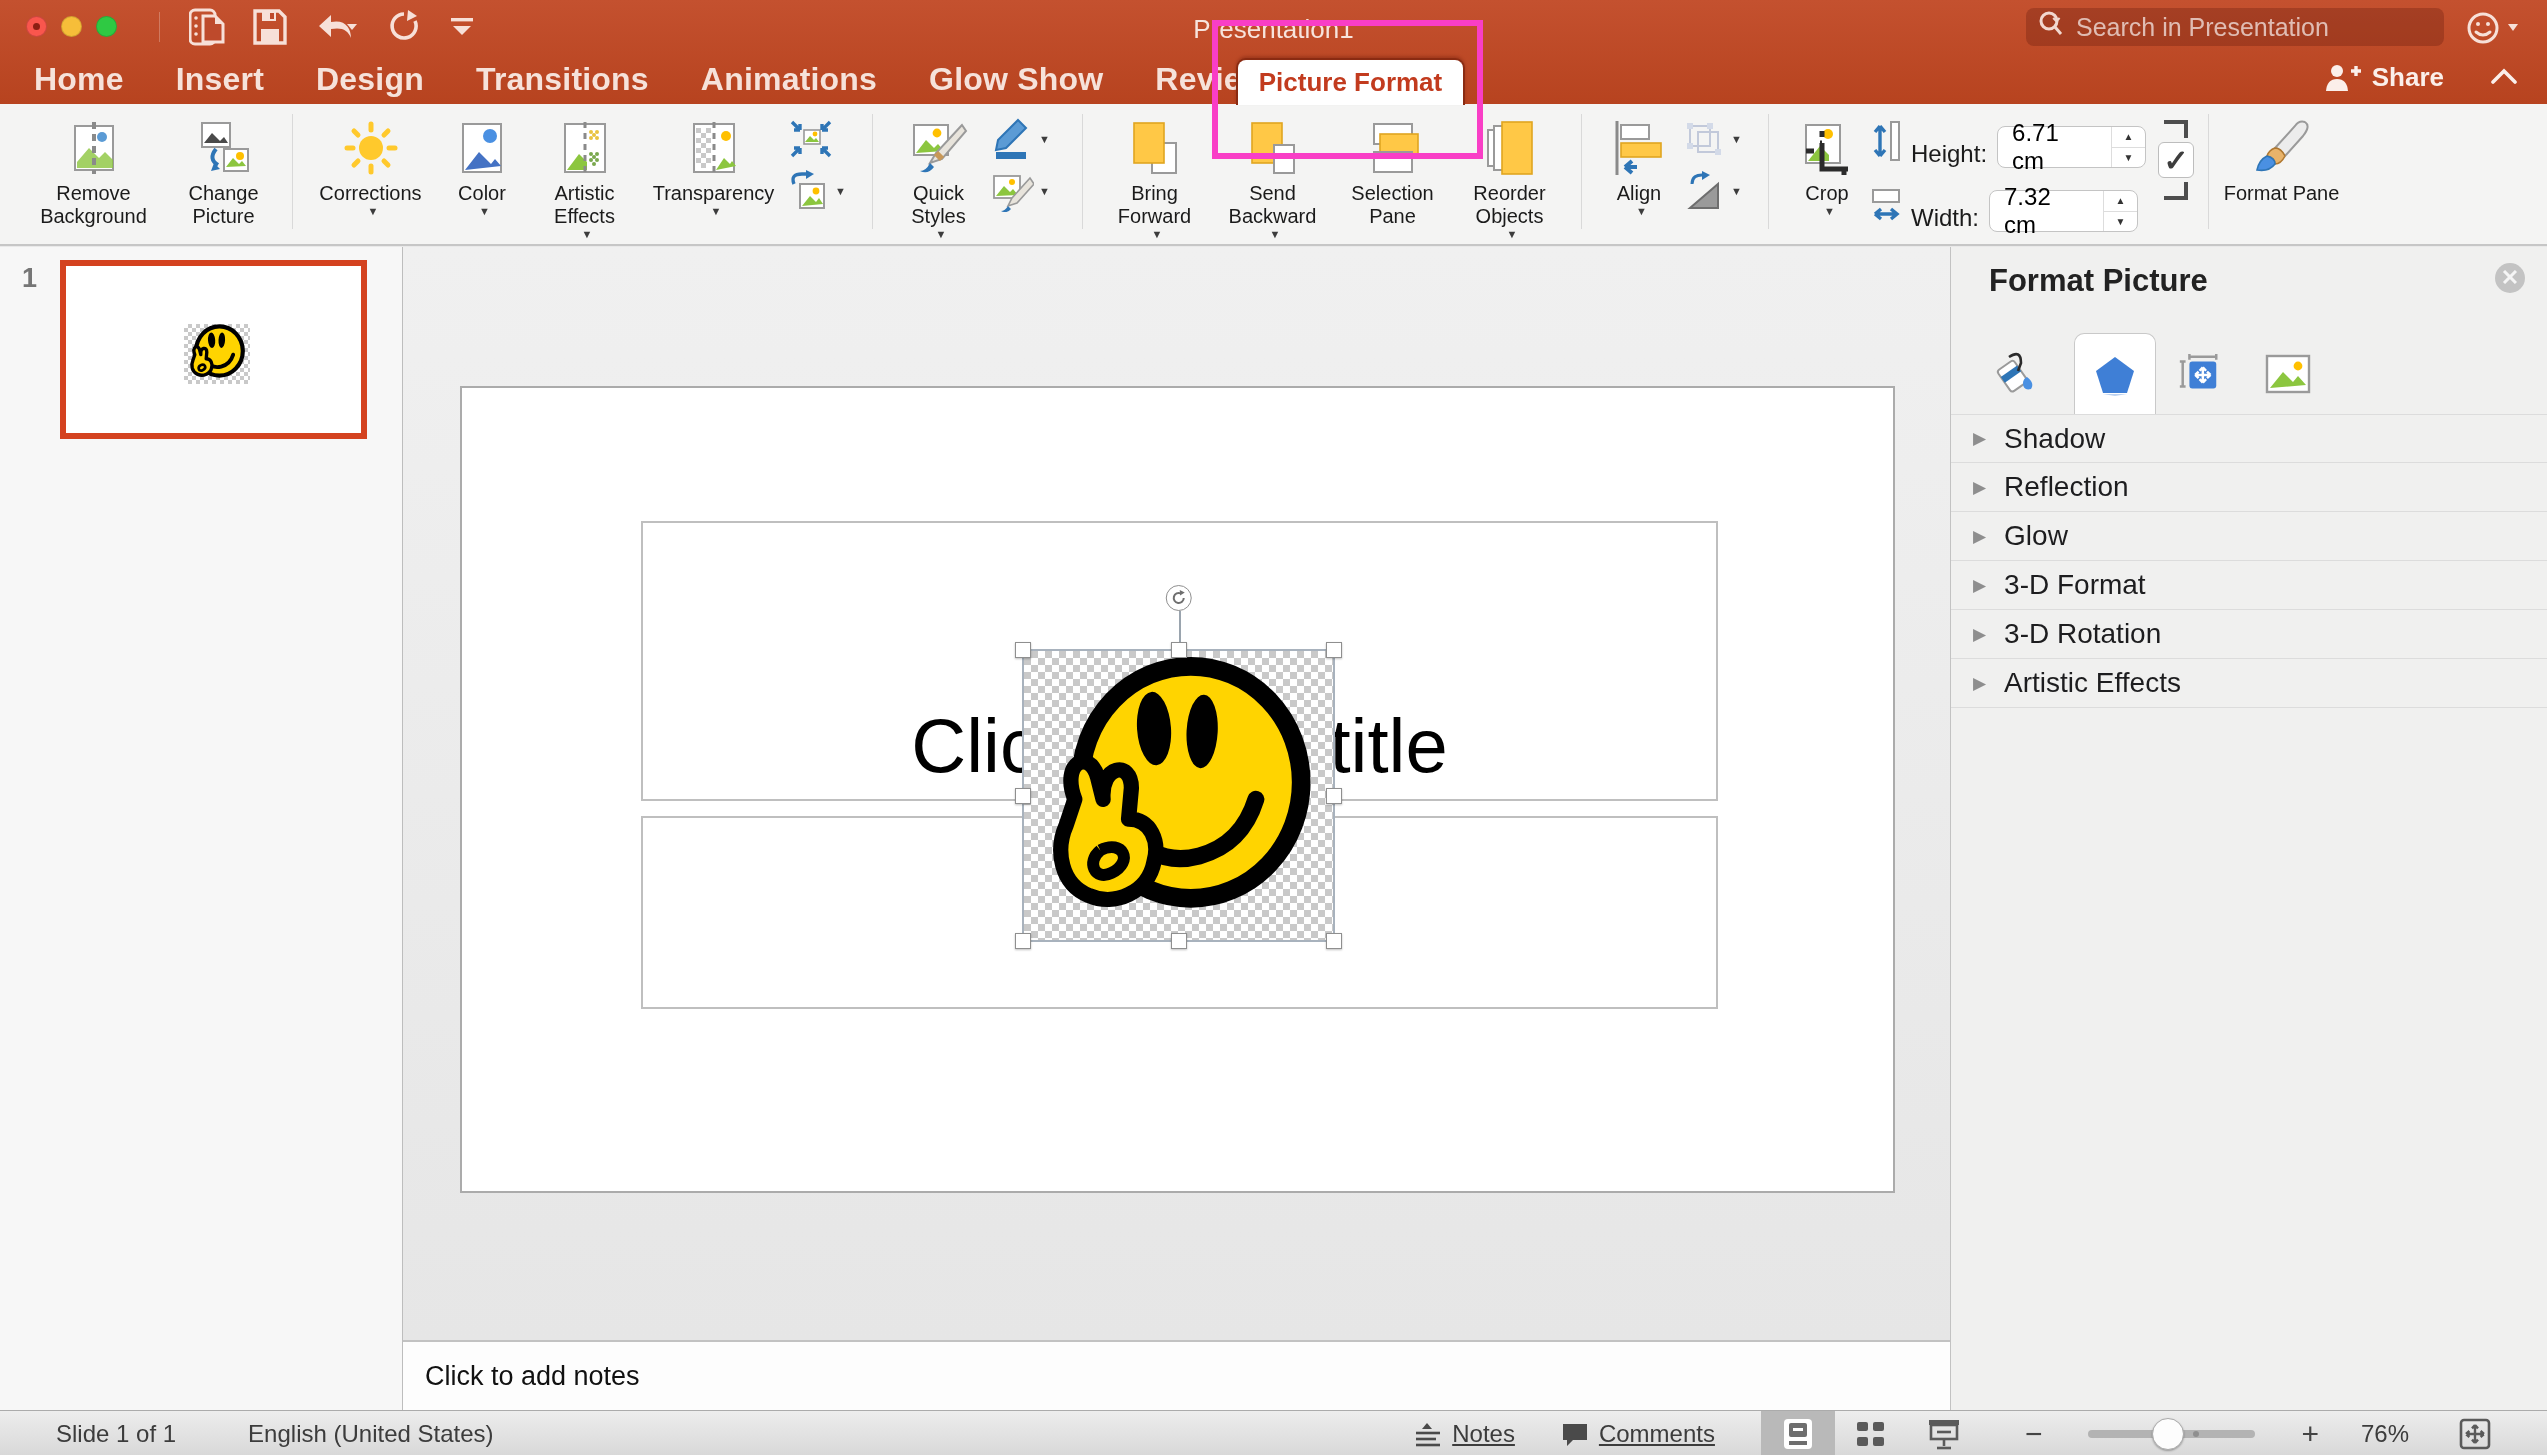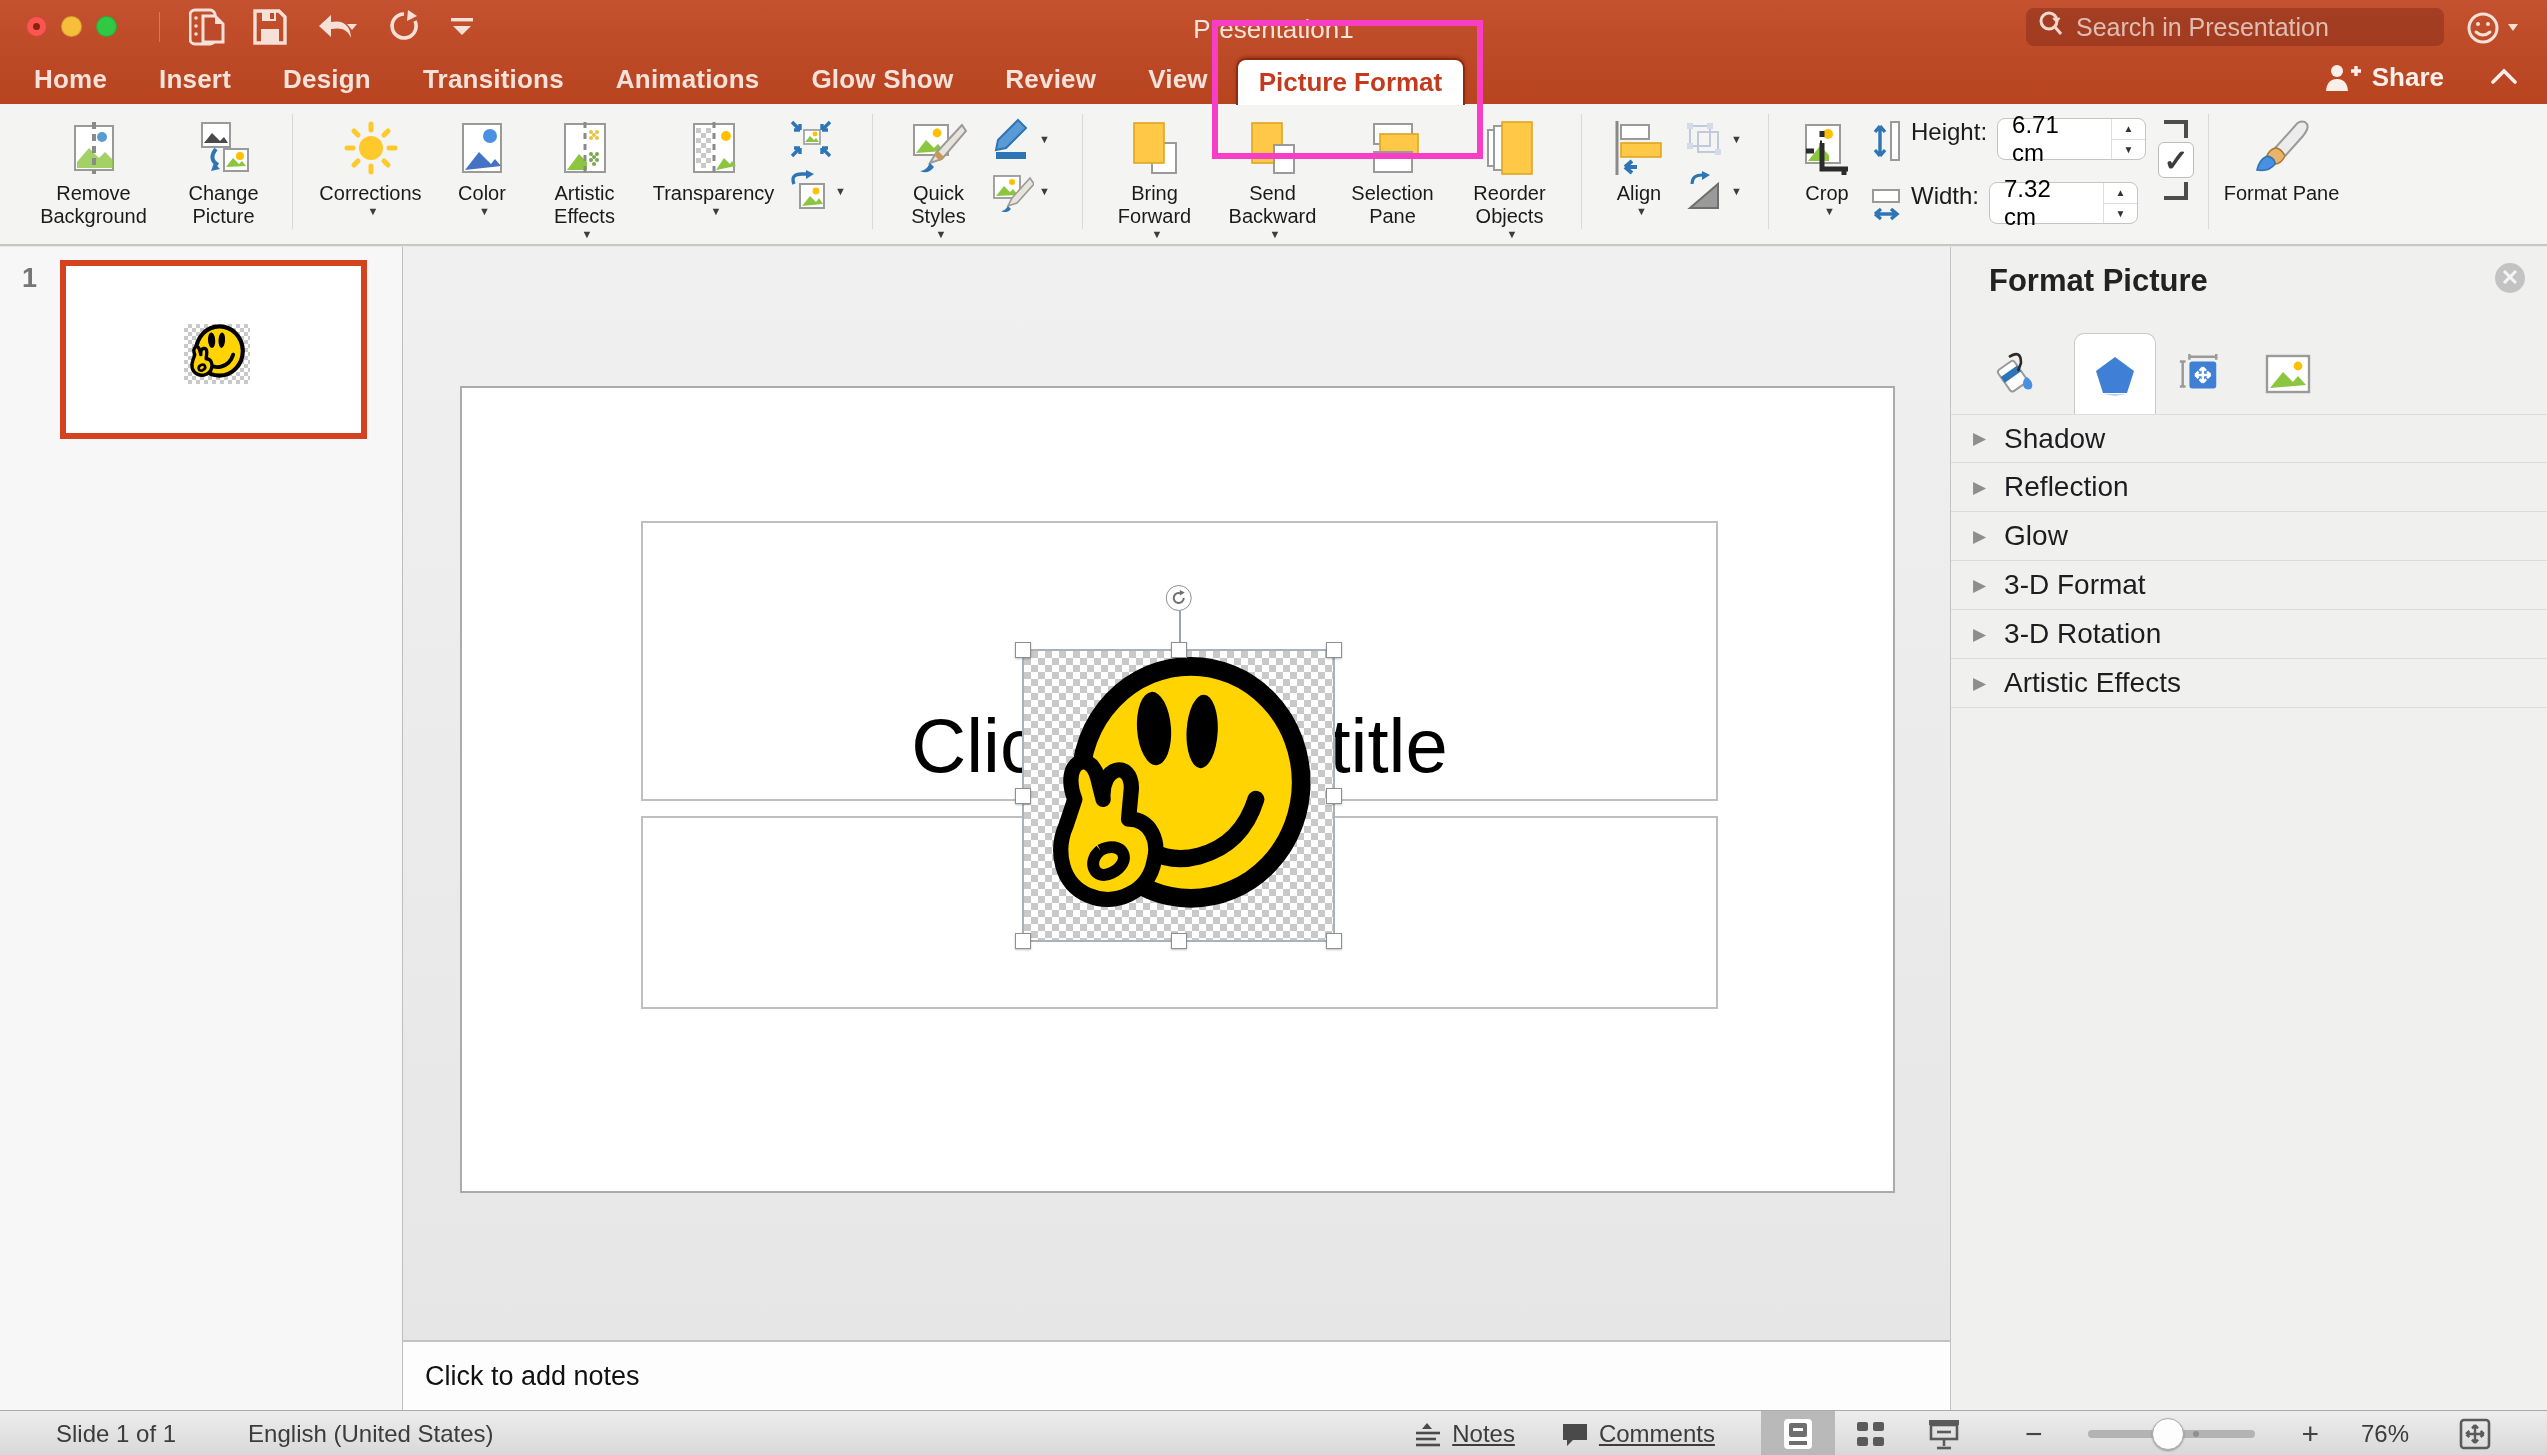--- a/index.html
+++ b/index.html
@@ -22,21 +22,21 @@
   .qat svg { display:block; }
   .doc-title { position:absolute; left:0; right:0; top:14px; text-align:center;
                color:#F7E4DD; font-size:26px; }
   .searchbox { position:absolute; right:103px; top:8px; width:418px; height:38px;
                background:rgba(60,6,0,.22); border-radius:8px; display:flex; align-items:center;
                padding:0 12px; color:rgba(255,255,255,.66); font-size:25px; gap:8px; }
   .account { position:absolute; right:28px; top:10px; display:flex; align-items:center; gap:6px; }
 
   .menurow { position:relative; height:51px; }
   .tabs { position:absolute; left:34px; top:0; display:flex; gap:52px; height:51px; align-items:center; }
-  .mtab { color:#F6E2DA; font-size:26px; font-weight:600; letter-spacing:0.2px; cursor:default; }
+  .mtab { color:#F6E2DA; font-size:32px; font-weight:600; letter-spacing:0.2px; cursor:default; }
   .ctxtab { position:absolute; left:1236px; top:4px; width:229px; height:47px; background:#FFFFFF;
             border:2px solid #8A2B12; border-bottom:none; border-radius:10px 10px 0 0;
             display:flex; align-items:center; justify-content:center;
             color:#C23B1E; font-size:26px; font-weight:700; box-shadow:0 -2px 3px rgba(80,10,0,.25); }
   .share { position:absolute; right:103px; top:8px; display:flex; align-items:center; gap:10px;
            color:#FBEFEA; font-size:26px; font-weight:600; }
   .collapse { position:absolute; right:30px; top:14px; }
 
   
   .annotation { position:absolute; left:1212px; top:20px; width:271px; height:139px;
@@ -50,21 +50,21 @@
   .ric { height:68px; display:flex; align-items:center; justify-content:center; }
   .rlabel { font-size:20px; line-height:23px; color:#1b1b1b; text-align:center; white-space:pre-line; }
   .vdiv { width:1px; height:115px; background:#D9D9D9; margin:6px 14px 0; align-self:flex-start; }
   .dd::after { content:"▼"; font-size:11px; color:#3c3c3c; margin-left:5px; }
   .stack { display:flex; flex-direction:column; gap:10px; padding-top:10px; }
   .stack .srow { display:flex; align-items:center; }
 
   
   .sizegrp { display:flex; padding-top:10px; }
   .sizecol { display:flex; flex-direction:column; gap:14px; }
-  .sizerow { display:flex; align-items:flex-start; gap:10px; }
+  .sizerow { display:flex; align-items:flex-end; gap:10px; }
   .sizelabel { font-size:24px; color:#1b1b1b; }
   .field { width:149px; height:42px; background:#fff; border:1px solid #C4C4C4; border-radius:8px;
            display:flex; align-items:center;gap:45px; }
   .fval { flex:1; font-size:24px; color:#000; padding-left:14px; }
   .steppers { width:34px; height:100%; border-left:1px solid #DDD; display:flex; flex-direction:column; }
   .steppers div { flex:1; display:flex; align-items:center; justify-content:center; font-size:10px; color:#333; }
   .lockcol { display:flex; flex-direction:column; align-items:center; margin-left:12px; gap:4px; padding-top:2px; }
   .corner-tr { width:24px; height:18px; border-top:4px solid #4d4d4d; border-right:4px solid #4d4d4d; }
   .corner-br { width:24px; height:18px; border-bottom:4px solid #4d4d4d; border-right:4px solid #4d4d4d; }
   .checkbox { width:36px; height:36px; background:#fff; border:1px solid #BDBDBD; border-radius:6px;

